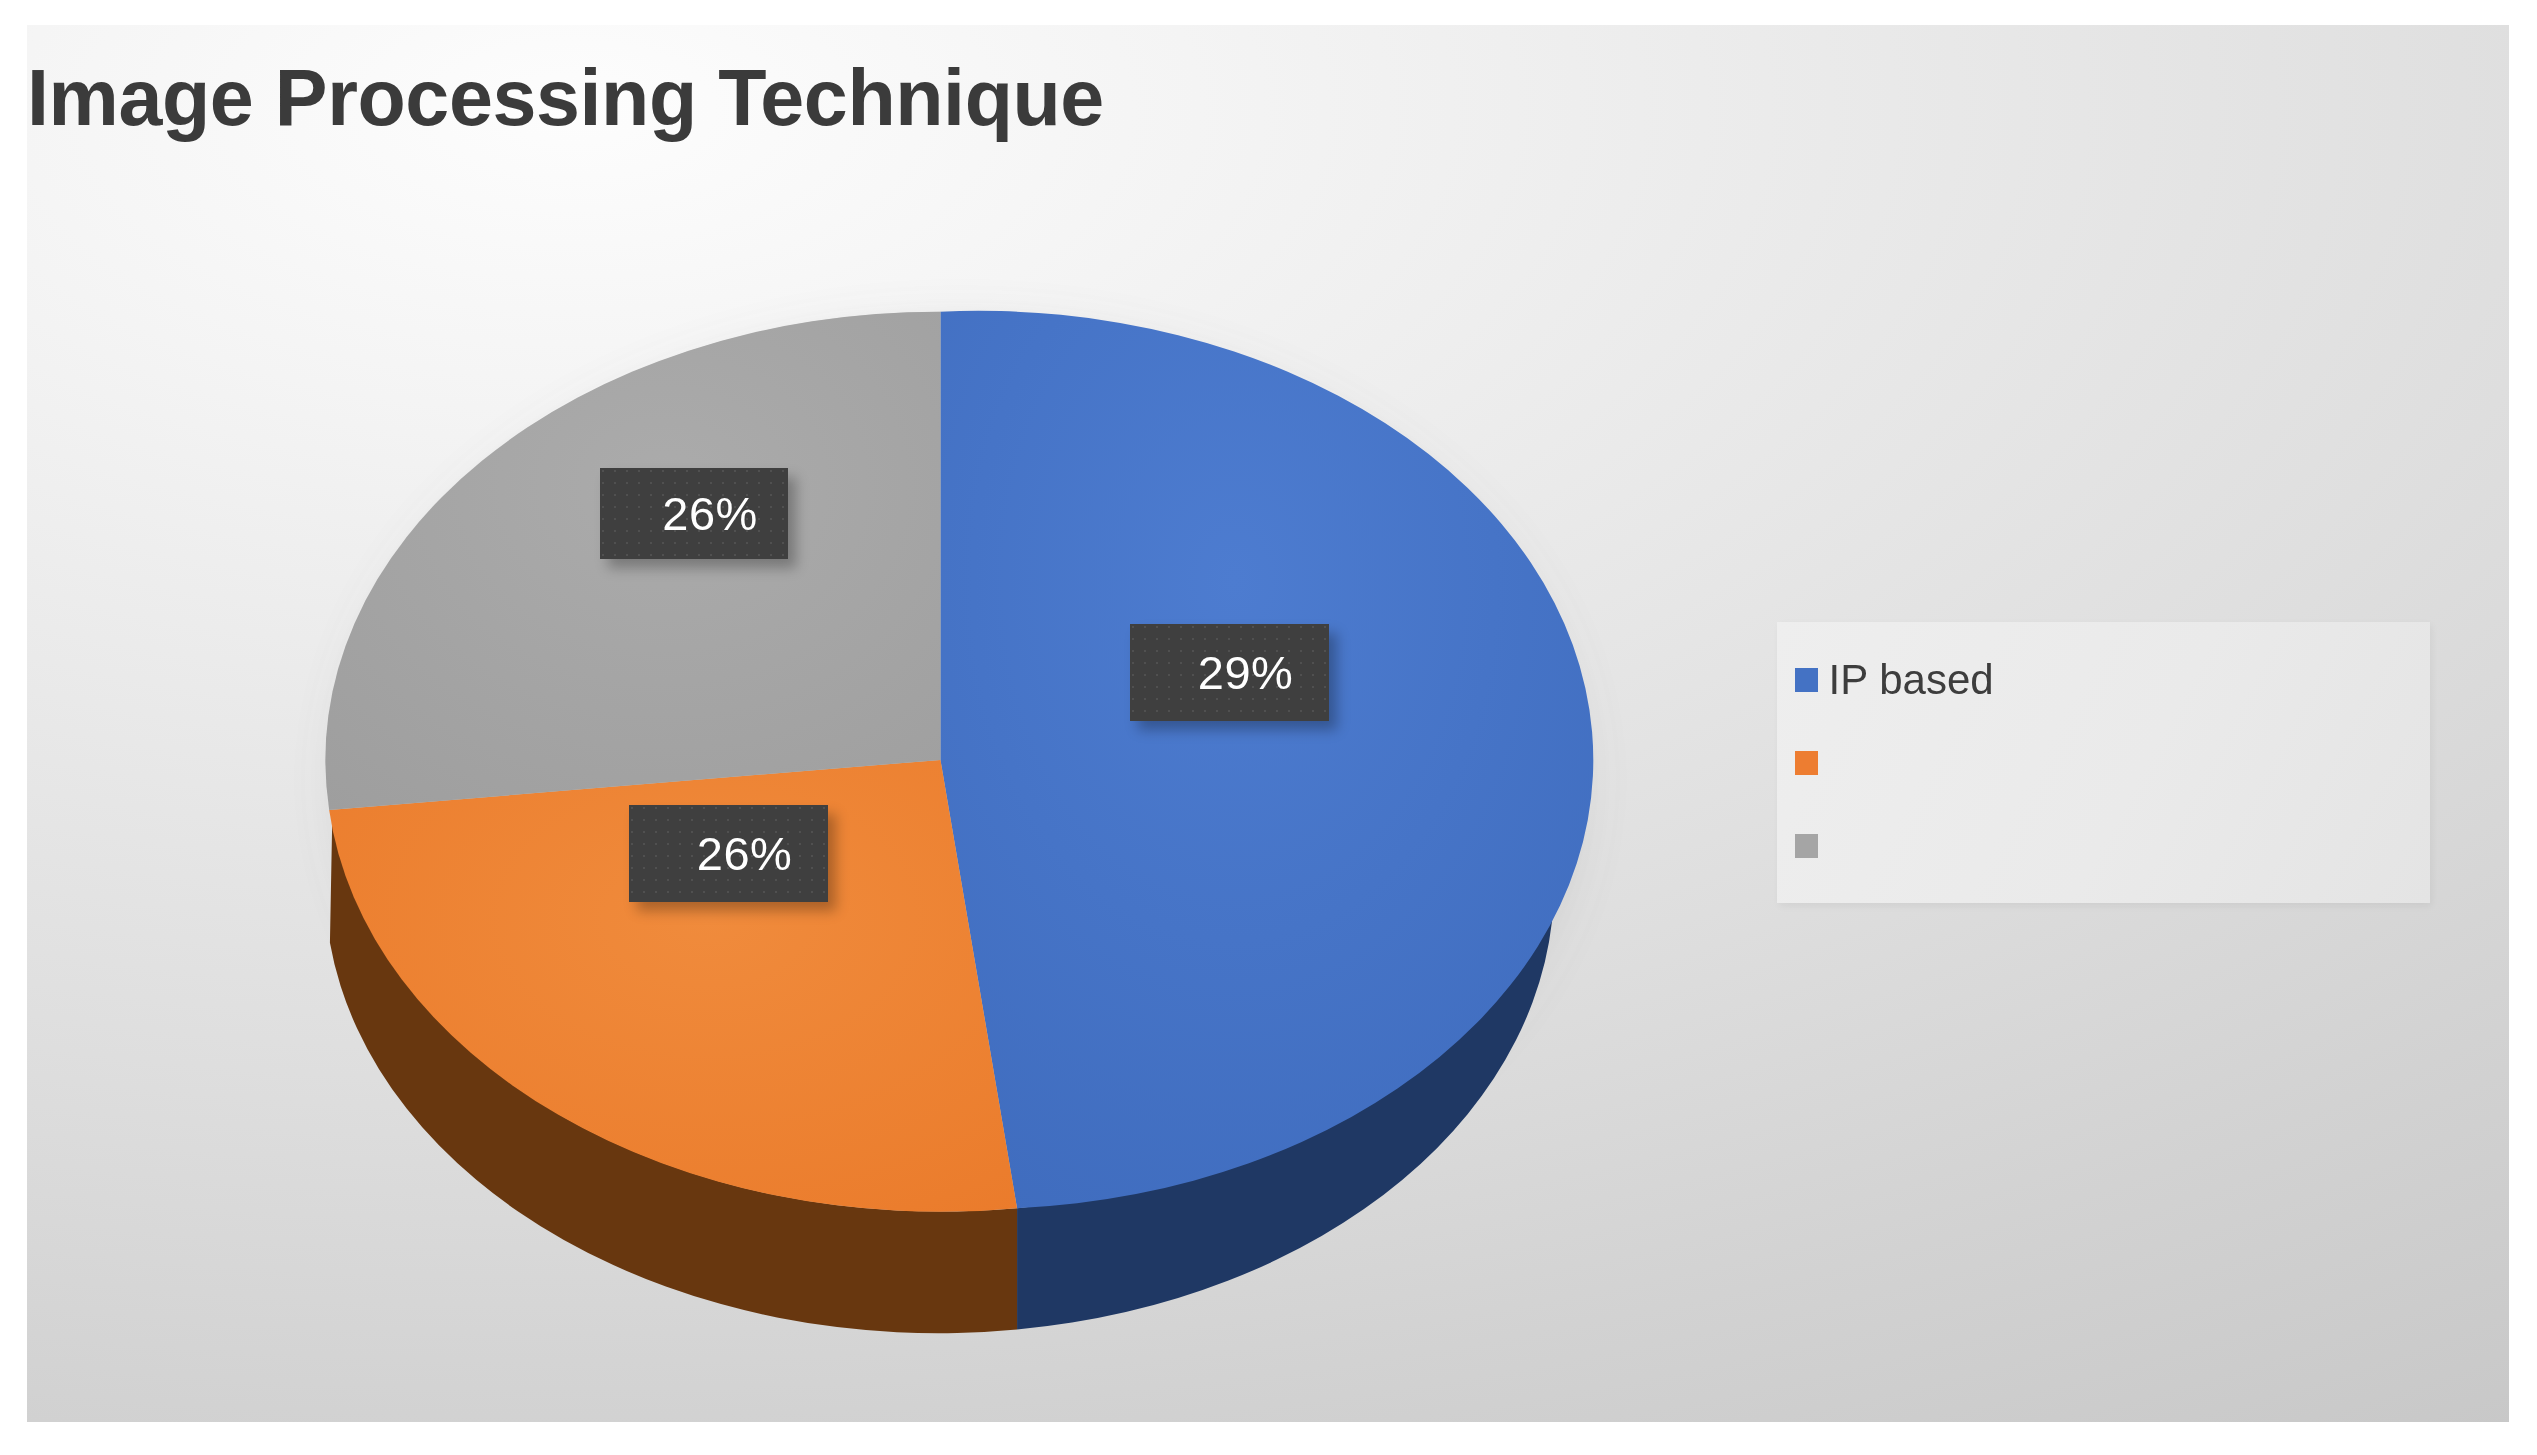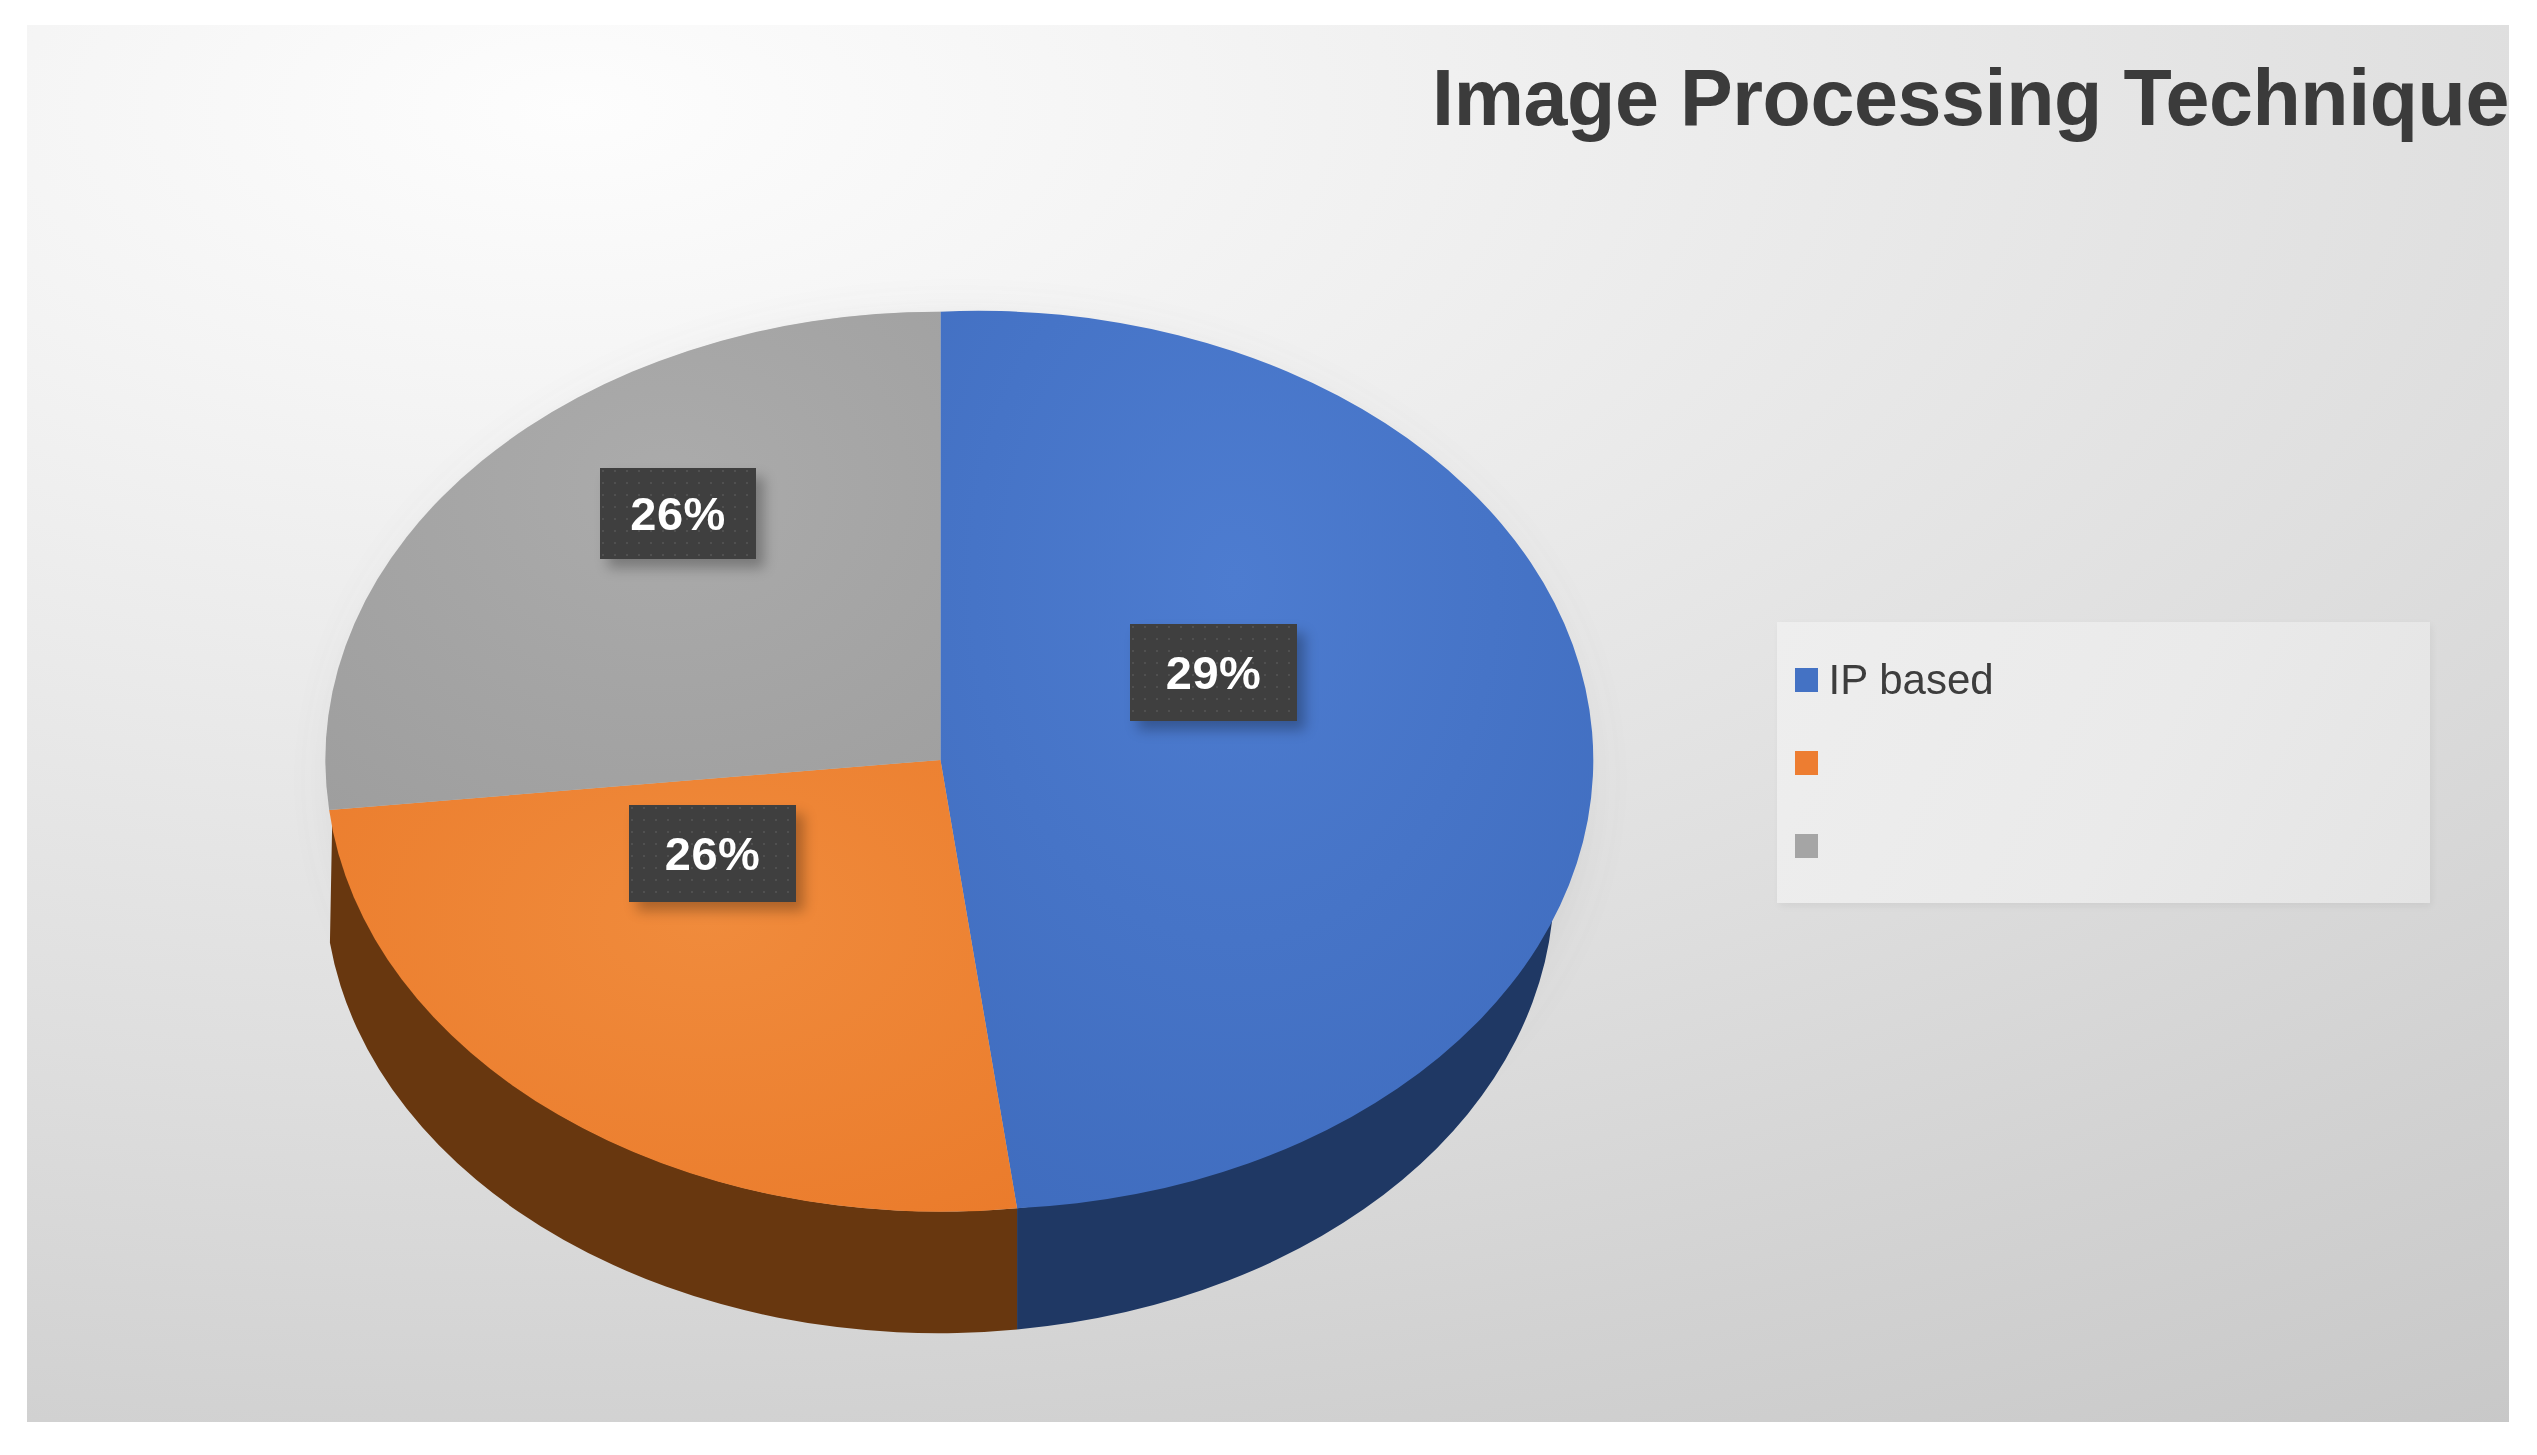--- a/index.html
+++ b/index.html
@@ -38,21 +38,21 @@
         #c6c6c6 100%);
     overflow: hidden;
   }
 
   
   #chart-title {
     position: absolute;
     left: 0;
     top: 30px;
     width: 100%;
-    text-align: right;
+    text-align: left;
     font-size: 79px;
     font-weight: bold;
     color: #3b3b3b;
     letter-spacing: -0.4px;
     line-height: 1.1;
     white-space: nowrap;
   }
 
   
   #pie-wrap {
@@ -71,26 +71,27 @@
 
   
   .data-label {
     position: absolute;
     background-color: #3f3f3f;
     background-image:
       radial-gradient(circle at 3px 3px, rgba(255,255,255,0.085) 1.2px, transparent 1.4px);
     background-size: 12px 12px;
     color: #ffffff;
     font-size: 47px;
-    font-weight: bold;
+    font-weight: normal;
     display: flex;
     align-items: center;
     justify-content: center;
     box-shadow: 7.6px 9px 12px rgba(0,0,0,0.28);
     letter-spacing: 0.4px;
+    padding-left: 32px;
   }
   #label-ip-based   { left: 1103px; top: 599px;  width: 167px; height: 97px; }
   #label-sensors    { left: 602px;  top: 780px; width: 167px; height: 97px; }
   #label-ai         { left: 573px;  top: 443px;  width: 156px; height: 91px; }
 
   
   #legend {
     position: absolute;
     left: 1750px;
     top: 597px;

